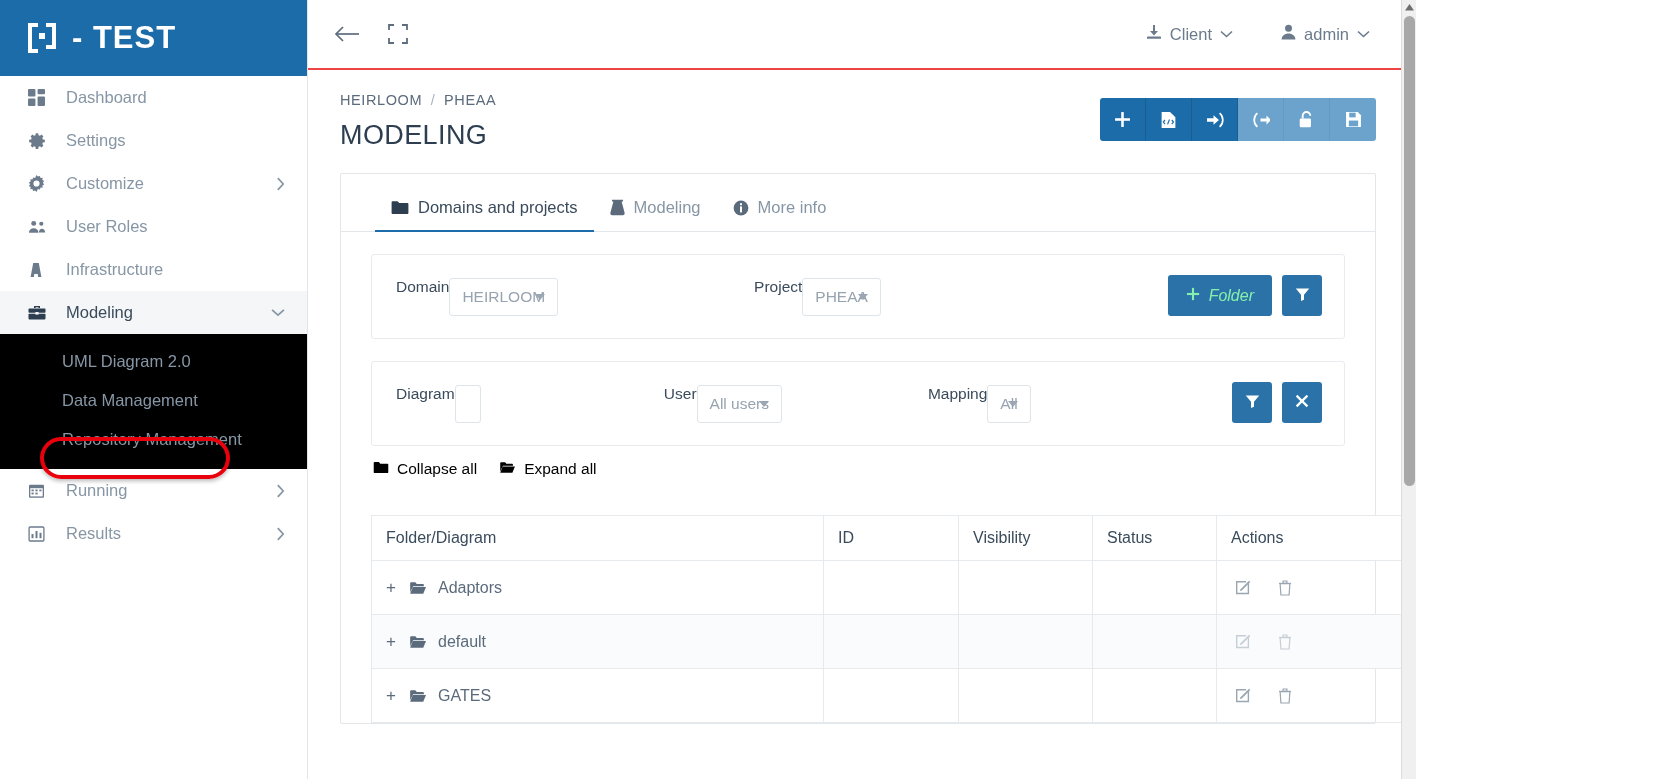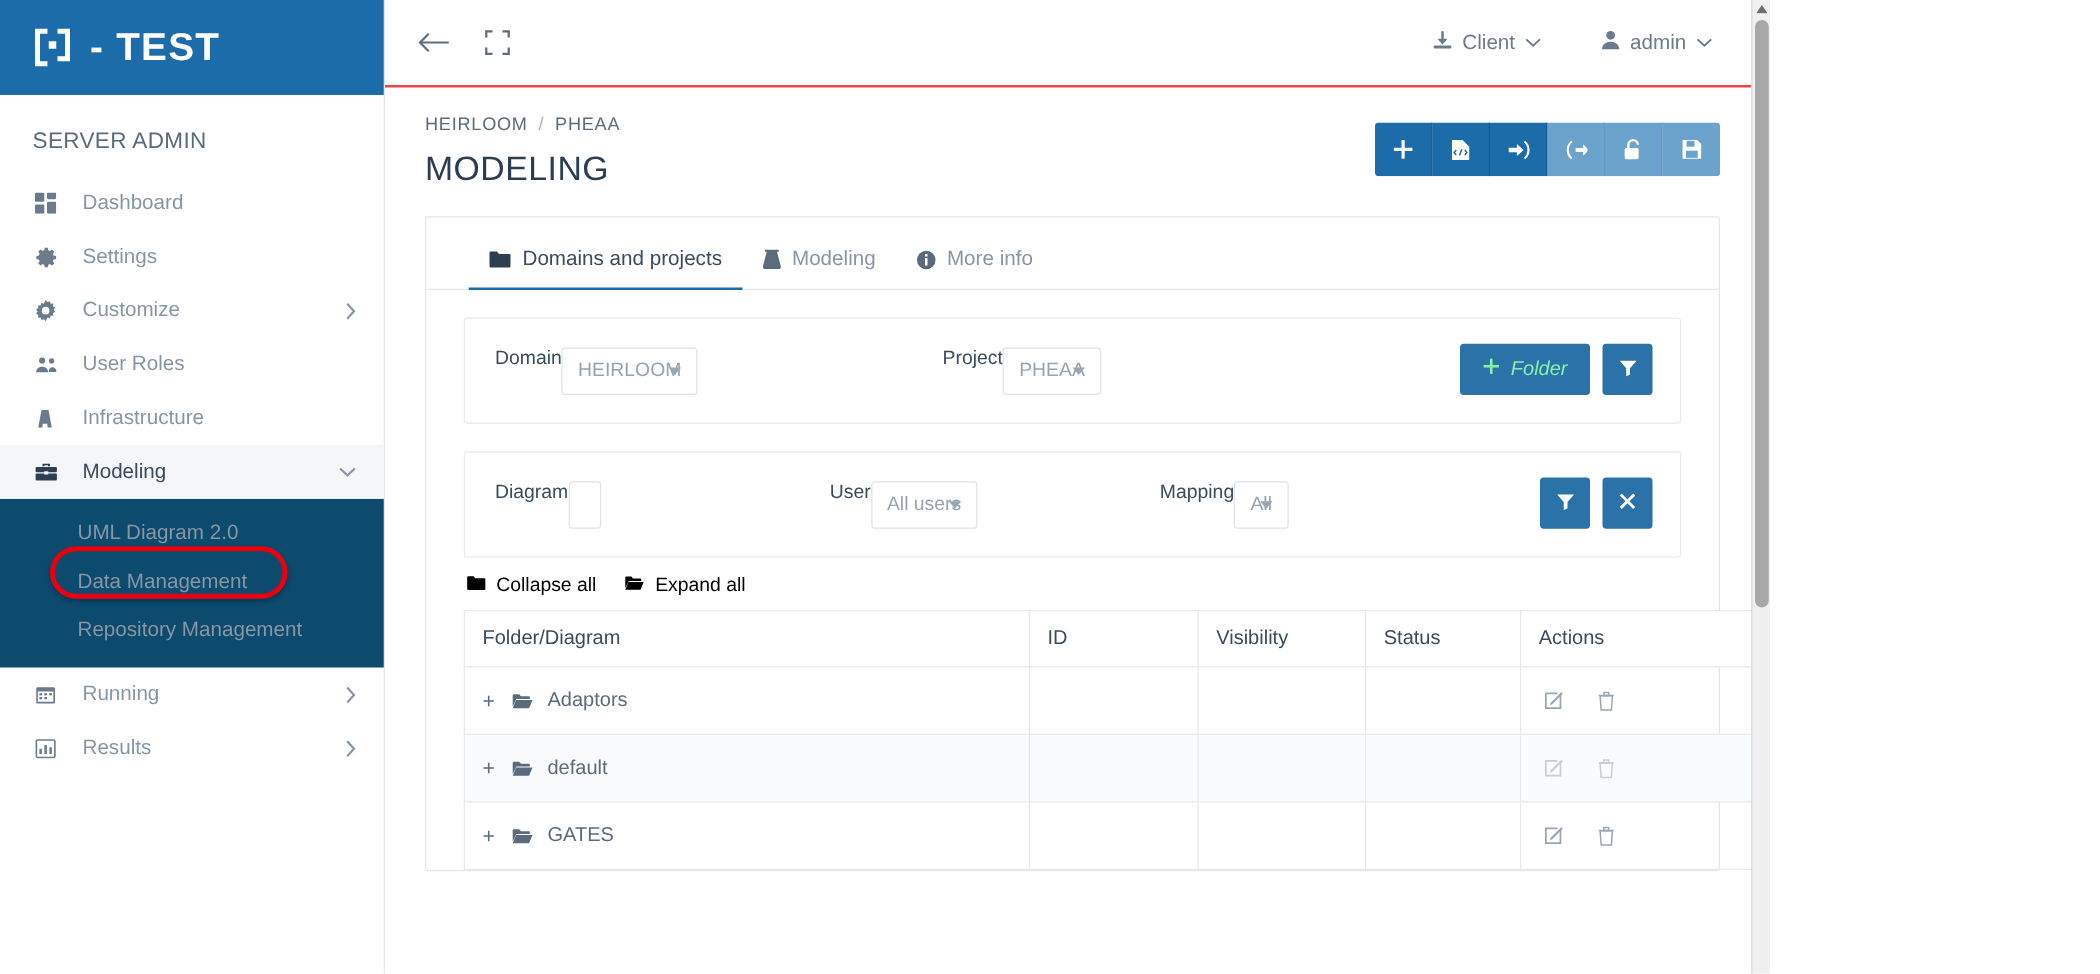--- a/index.html
+++ b/index.html
@@ -43,21 +43,21 @@
   }
   .nav-item .nav-icon {
     width: 26px; flex: 0 0 26px; display: flex; align-items: center;
     color: #6b7b8c;
   }
   .nav-item .nav-label { flex: 1; padding-left: 12px; color:#8796a5; }
   .nav-item .nav-chevron { color:#8796a5; font-size: 15px; display:flex; align-items:center;}
   .nav-item.active { background: #f4f6f8; }
   .nav-item.active .nav-label { color: #3a4b5c; }
   .nav-item.active .nav-icon { color: #2c3e50; }
-  .submenu { background: #0c4a6e; padding: 8px 0 10px 0; }
+  .submenu { background: #000000; padding: 8px 0 10px 0; }
   .sub-item {
     height: 39px; display: flex; align-items: center;
     padding-left: 62px; font-size: 16.5px; color: #8796a5; cursor: pointer;
   }
   .sub-item.sel { color: #8796a5; }
 
   
   .annot-box {
     position: absolute;
     left: 40px; top: 437px;
@@ -157,21 +157,21 @@
     justify-content: center; cursor: pointer; margin-left: 10px;
   }
   .btn-group { display: flex; }
 
   .tree-actions {
     display: flex; align-items: center; gap: 22px;
     padding: 14px 2px 10px 2px; font-size: 15.5px; color: #000000;
   }
   .tree-actions .ta { display: flex; align-items: center; gap: 8px; cursor: pointer; }
 
-  table.grid { width: 100%; border-collapse: collapse; table-layout: fixed; }
+  table.grid { width: 100%; border-collapse: collapse; table-layout: fixed; margin-top: 27px; }
   table.grid th {
     text-align: left; font-weight: normal; font-size: 16px; color: #3a4b5c;
     padding: 13px 14px; border: 1px solid #e6eaed; background: #fff;
   }
   table.grid td {
     padding: 16px 14px; border: 1px solid #e6eaed; font-size: 16px;
     color: #5b6b7c; height: 54px;
   }
   tr.alt td { background: #fafbfc; }
   .cell-folder { display: flex; align-items: center; gap: 11px; }
@@ -202,21 +202,20 @@
       <span class="brand-logo">
         <svg width="36" height="36" viewBox="0 0 36 36">
           <path d="M4 3 h10 v4 h-6 v22 h6 v4 h-10 z" fill="#fff"></path>
           <path d="M22 3 h10 v26 h-10 v-4 h6 v-18 h-6 z" fill="#fff"></path>
           <rect x="15" y="13" width="6" height="6" fill="#fff"></rect>
         </svg>
       </span>
       <span class="brand-text">- TEST</span>
     </div>
 
-    <div class="section-title">SERVER ADMIN</div>
 
     <div class="nav-item">
       <span class="nav-icon">
         <svg width="17" height="17" viewBox="0 0 16 16" fill="currentColor">
             <rect x="0" y="0" width="7" height="7" rx="1"></rect>
             <rect x="9" y="0" width="7" height="5" rx="1"></rect>
             <rect x="0" y="9" width="7" height="7" rx="1"></rect>
             <rect x="9" y="7" width="7" height="9" rx="1"></rect>
           </svg>
       </span>

